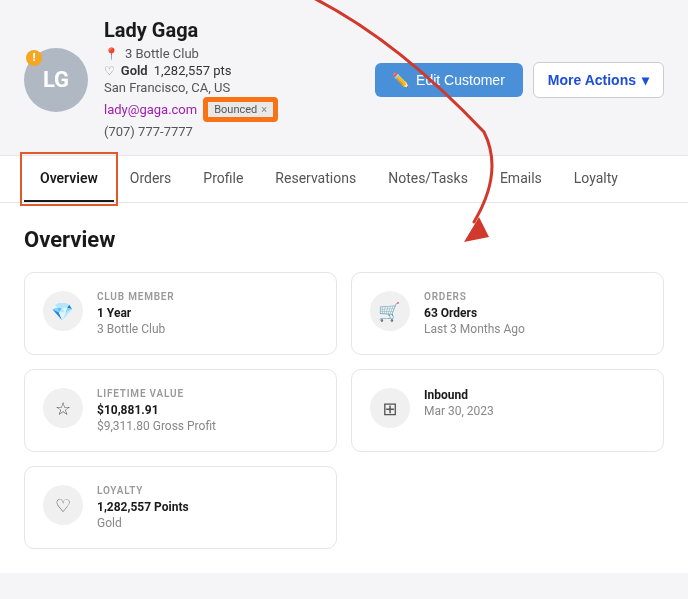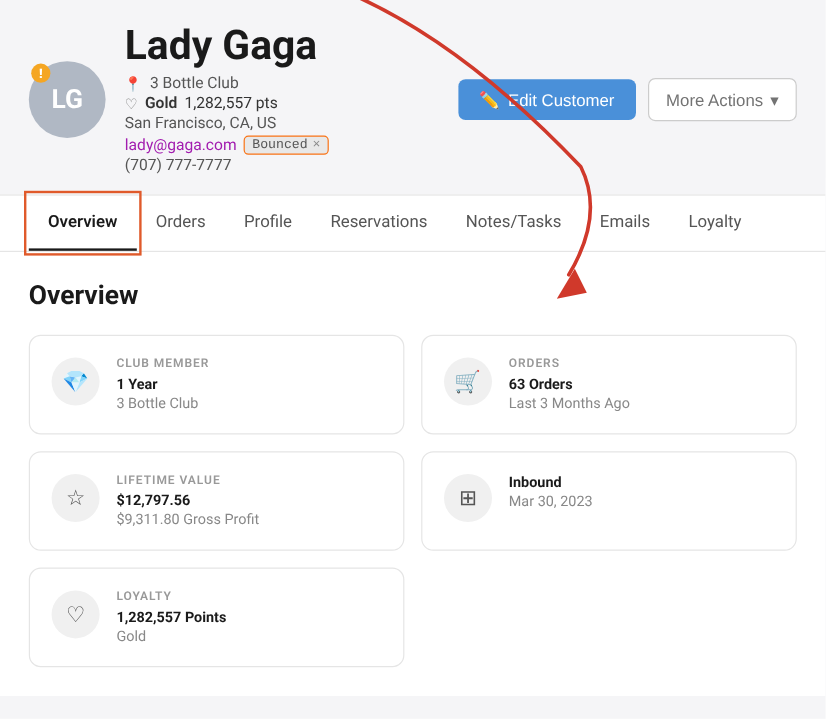--- a/index.html
+++ b/index.html
@@ -49,21 +49,21 @@
       color: white;
       font-size: 11px;
       font-weight: 900;
     }
 
     .customer-info {
       flex: 1;
     }
 
     .customer-name {
-      font-size: 34px;
+      font-size: 20px;
       font-weight: 700;
       color: #1a1a1a;
       margin-bottom: 4px;
     }
 
     .info-row {
       display: flex;
       align-items: center;
       gap: 6px;
       font-size: 13px;
@@ -86,29 +86,28 @@
     }
 
     .email-link {
       color: #a21caf;
       text-decoration: none;
       font-size: 13px;
     }
 
     .bounced-badge {
       background: #e8e8e8;
-      border: 1px solid #f97316;
+      border: 5px solid #f97316;
       border-radius: 4px;
       padding: 1px 6px;
       font-size: 11px;
       color: #555;
       display: inline-flex;
       align-items: center;
       gap: 4px;
-      font-family: Liberation Mono, monospace;
     }
 
     .bounced-x {
       cursor: pointer;
       color: #888;
       font-size: 11px;
     }
 
     .header-actions {
       display: flex;
@@ -126,26 +125,26 @@
       font-size: 14px;
       font-weight: 500;
       cursor: pointer;
       display: flex;
       align-items: center;
       gap: 6px;
     }
 
     .btn-more {
       background: white;
-      color: #737373;
+      color: #1d4ed8;
       border: 1px solid #ccc;
       border-radius: 6px;
       padding: 9px 14px;
       font-size: 14px;
-      font-weight: 400;
+      font-weight: 700;
       cursor: pointer;
       display: flex;
       align-items: center;
       gap: 6px;
     }
 
     
     .tabs {
       background: white;
       border-top: 1px solid #e5e5e5;
@@ -340,21 +339,21 @@
         <div class="card-label">ORDERS</div>
         <div class="card-value">63 Orders</div>
         <div class="card-sub">Last 3 Months Ago</div>
       </div>
     </div>
 
     <div class="card">
       <div class="card-icon-circle">☆</div>
       <div class="card-content">
         <div class="card-label">LIFETIME VALUE</div>
-        <div class="card-value">$12,797.56</div>
+        <div class="card-value">$10,881.91</div>
         <div class="card-sub">$9,311.80 Gross Profit</div>
       </div>
     </div>
 
     <div class="card">
       <div class="card-icon-circle">⊞</div>
       <div class="card-content">
         <div class="card-value">Inbound</div>
         <div class="card-sub">Mar 30, 2023</div>
       </div>

